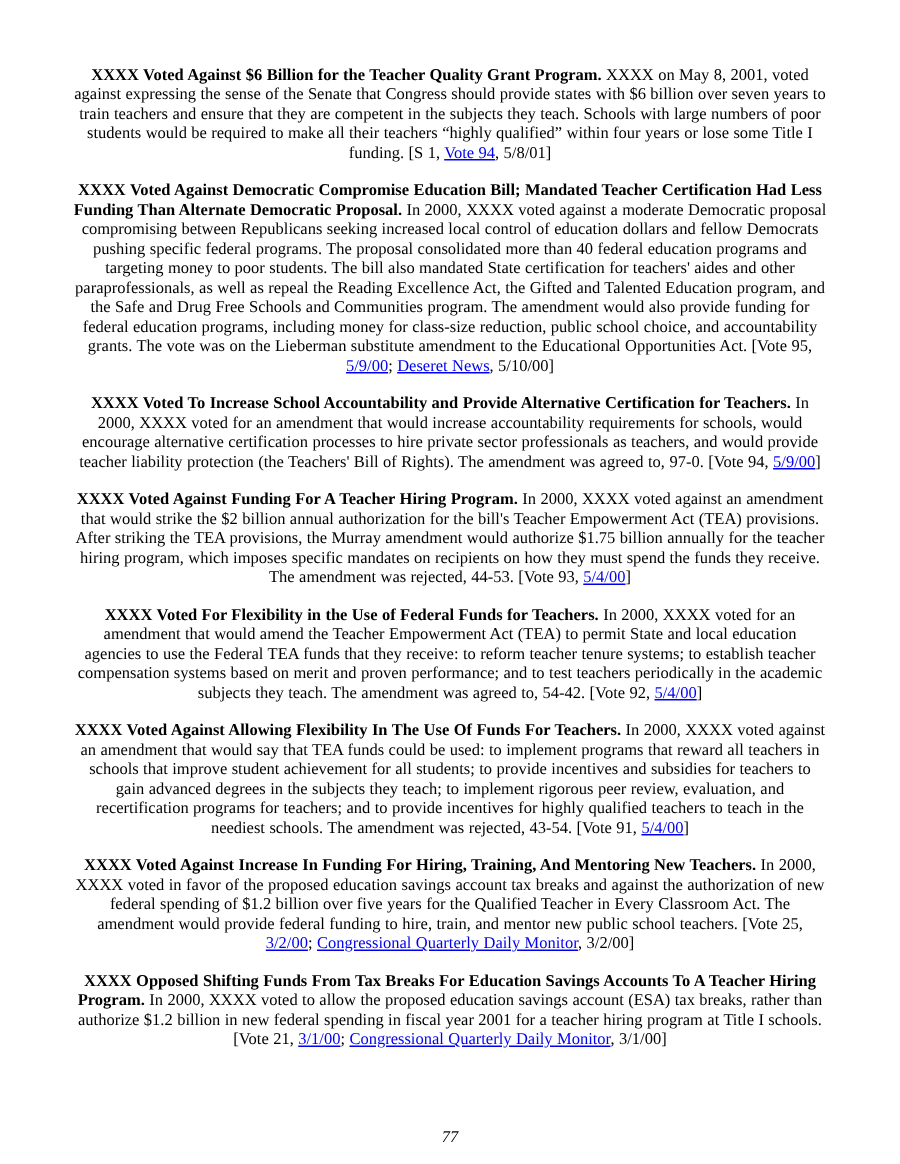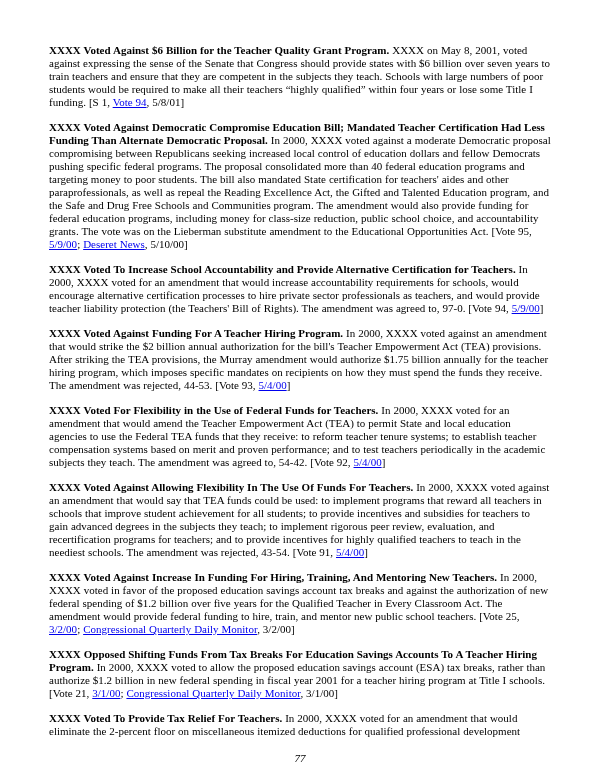--- a/index.html
+++ b/index.html
@@ -19,21 +19,21 @@
     box-sizing: border-box;
     width: 600px;
     height: 776px;
     padding: 44px 49px 0 49px;
     position: relative;
   }
   .para {
     margin: 0 0 12px 0;
     font-size: 11px;
     line-height: 13px;
-    text-align: left;
+    text-align: center;
     word-spacing: 0.2px;
   }
   .bold {
     font-weight: bold;
   }
   a.link {
     color: #0000EE;
     text-decoration: underline;
     cursor: pointer;
   }
@@ -53,16 +53,15 @@
 <div class="page">
   <div id="paragraphs">
       <p class="para"><span class="bold">XXXX Voted Against $6 Billion for the Teacher Quality Grant Program.</span><span class="normal">  XXXX on May 8, 2001, voted against expressing the sense of the Senate that Congress should provide states with $6 billion over seven years to train teachers and ensure that they are competent in the subjects they teach. Schools with large numbers of poor students would be required to make all their teachers “highly qualified” within four years or lose some Title I funding. [S 1, </span><a href="#" class="link">Vote 94</a><span class="normal">, 5/8/01]</span></p>
       <p class="para"><span class="bold">XXXX Voted Against Democratic Compromise Education Bill; Mandated Teacher Certification Had Less Funding Than Alternate Democratic Proposal.</span><span class="normal"> In 2000, XXXX voted against a moderate Democratic proposal compromising between Republicans seeking increased local control of education dollars and fellow Democrats pushing specific federal programs. The proposal consolidated more than 40 federal education programs and targeting money to poor students. The bill also mandated State certification for teachers' aides and other paraprofessionals, as well as repeal the Reading Excellence Act, the Gifted and Talented Education program, and the Safe and Drug Free Schools and Communities program. The amendment would also provide funding for federal education programs, including money for class-size reduction, public school choice, and accountability grants. The vote was on the Lieberman substitute amendment to the Educational Opportunities Act.  [Vote 95, </span><a href="#" class="link">5/9/00</a><span class="normal">; </span><a href="#" class="link">Deseret News</a><span class="normal">, 5/10/00]</span></p>
       <p class="para"><span class="bold">XXXX Voted To Increase School Accountability and Provide Alternative Certification for Teachers.</span><span class="normal">  In 2000, XXXX voted for an amendment that would increase accountability requirements for schools, would encourage alternative certification processes to hire private sector professionals as teachers, and would provide teacher liability protection (the Teachers' Bill of Rights).  The amendment was agreed to, 97-0.  [Vote 94, </span><a href="#" class="link">5/9/00</a><span class="normal">]</span></p>
       <p class="para"><span class="bold">XXXX Voted Against Funding For A Teacher Hiring Program.</span><span class="normal">  In 2000, XXXX voted against an amendment that would strike the $2 billion annual authorization for the bill's Teacher Empowerment Act (TEA) provisions. After striking the TEA provisions, the Murray amendment would authorize $1.75 billion annually for the teacher hiring program, which imposes specific mandates on recipients on how they must spend the funds they receive. The amendment was rejected, 44-53. [Vote  93, </span><a href="#" class="link">5/4/00</a><span class="normal">]</span></p>
       <p class="para"><span class="bold">XXXX Voted For Flexibility in the Use of Federal Funds for Teachers.</span><span class="normal">  In 2000, XXXX voted for an amendment that would amend the Teacher Empowerment Act (TEA) to permit State and local education agencies to use the Federal TEA funds that they receive: to reform teacher tenure systems; to establish teacher compensation systems based on merit and proven performance; and to test teachers periodically in the academic subjects they teach.  The amendment was agreed to, 54-42. [Vote 92, </span><a href="#" class="link">5/4/00</a><span class="normal">]</span></p>
       <p class="para"><span class="bold">XXXX Voted Against Allowing Flexibility In The Use Of Funds For Teachers.</span><span class="normal">  In 2000, XXXX voted against an amendment that would say that TEA funds could be used: to implement programs that reward all teachers in schools that improve student achievement for all students; to provide incentives and subsidies for teachers to gain advanced degrees in the subjects they teach; to implement rigorous peer review, evaluation, and recertification programs for teachers; and to provide incentives for highly qualified teachers to teach in the neediest schools.  The amendment was rejected, 43-54.  [Vote 91, </span><a href="#" class="link">5/4/00</a><span class="normal">]</span></p>
       <p class="para"><span class="bold">XXXX Voted Against Increase In Funding For Hiring, Training, And Mentoring New Teachers.</span><span class="normal">  In 2000, XXXX voted in favor of the proposed education savings account tax breaks and against the authorization of new federal spending of $1.2 billion over five years for the Qualified Teacher in Every Classroom Act.  The amendment would provide federal funding to hire, train, and mentor new public school teachers. [Vote 25, </span><a href="#" class="link">3/2/00</a><span class="normal">; </span><a href="#" class="link">Congressional Quarterly Daily Monitor</a><span class="normal">, 3/2/00]</span></p>
       <p class="para"><span class="bold">XXXX Opposed Shifting Funds From Tax Breaks For Education Savings Accounts To A Teacher Hiring Program.</span><span class="normal"> In 2000, XXXX voted to allow the proposed education savings account (ESA) tax breaks, rather than authorize $1.2 billion in new federal spending in fiscal year 2001 for a teacher hiring program at Title I schools. [Vote 21, </span><a href="#" class="link">3/1/00</a><span class="normal">; </span><a href="#" class="link">Congressional Quarterly Daily Monitor</a><span class="normal">, 3/1/00]</span></p>
-      <p class="para"><span class="bold">XXXX Voted To Provide Tax Relief For Teachers.</span><span class="normal">  In 2000, XXXX voted for an amendment that would eliminate the 2-percent floor on miscellaneous itemized deductions for qualified professional development</span></p>
     </div>
   <div class="footer">77</div>
 </div>
 
 </body></html>

